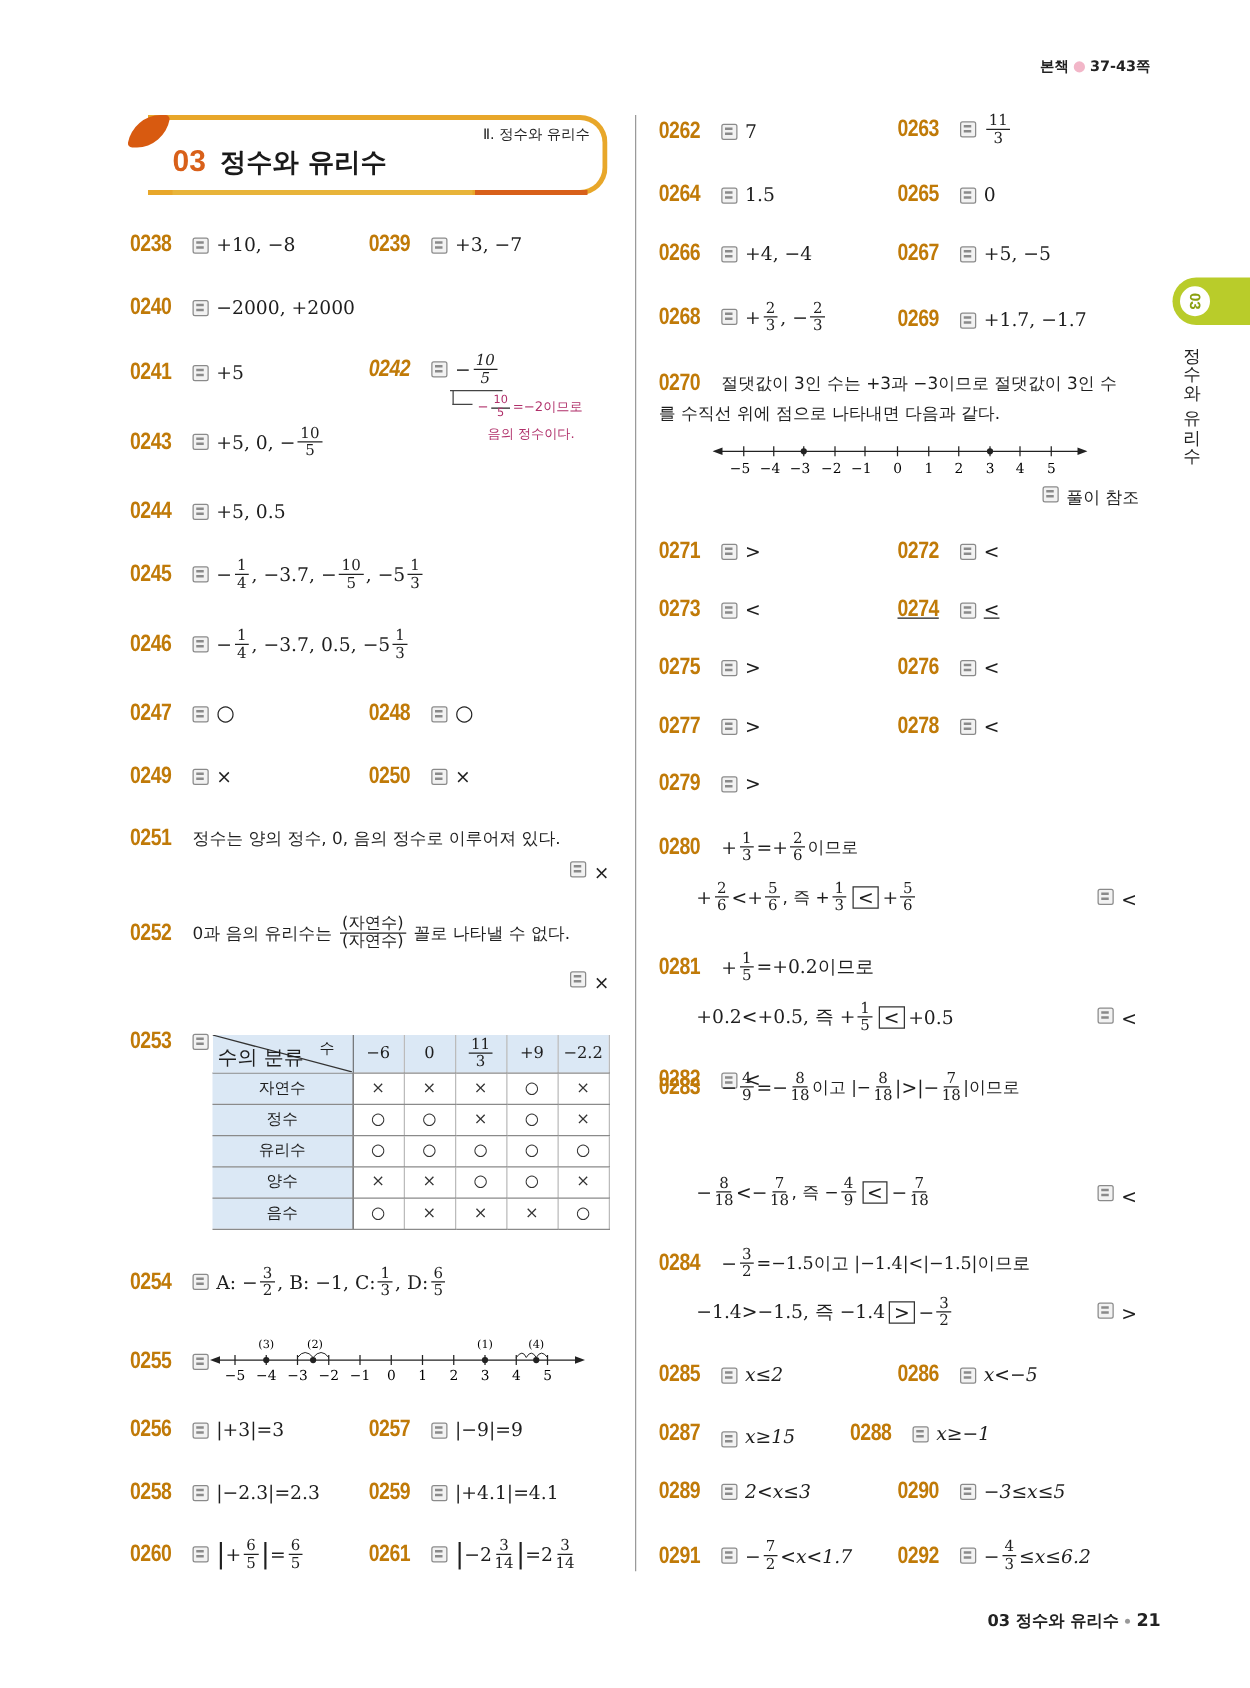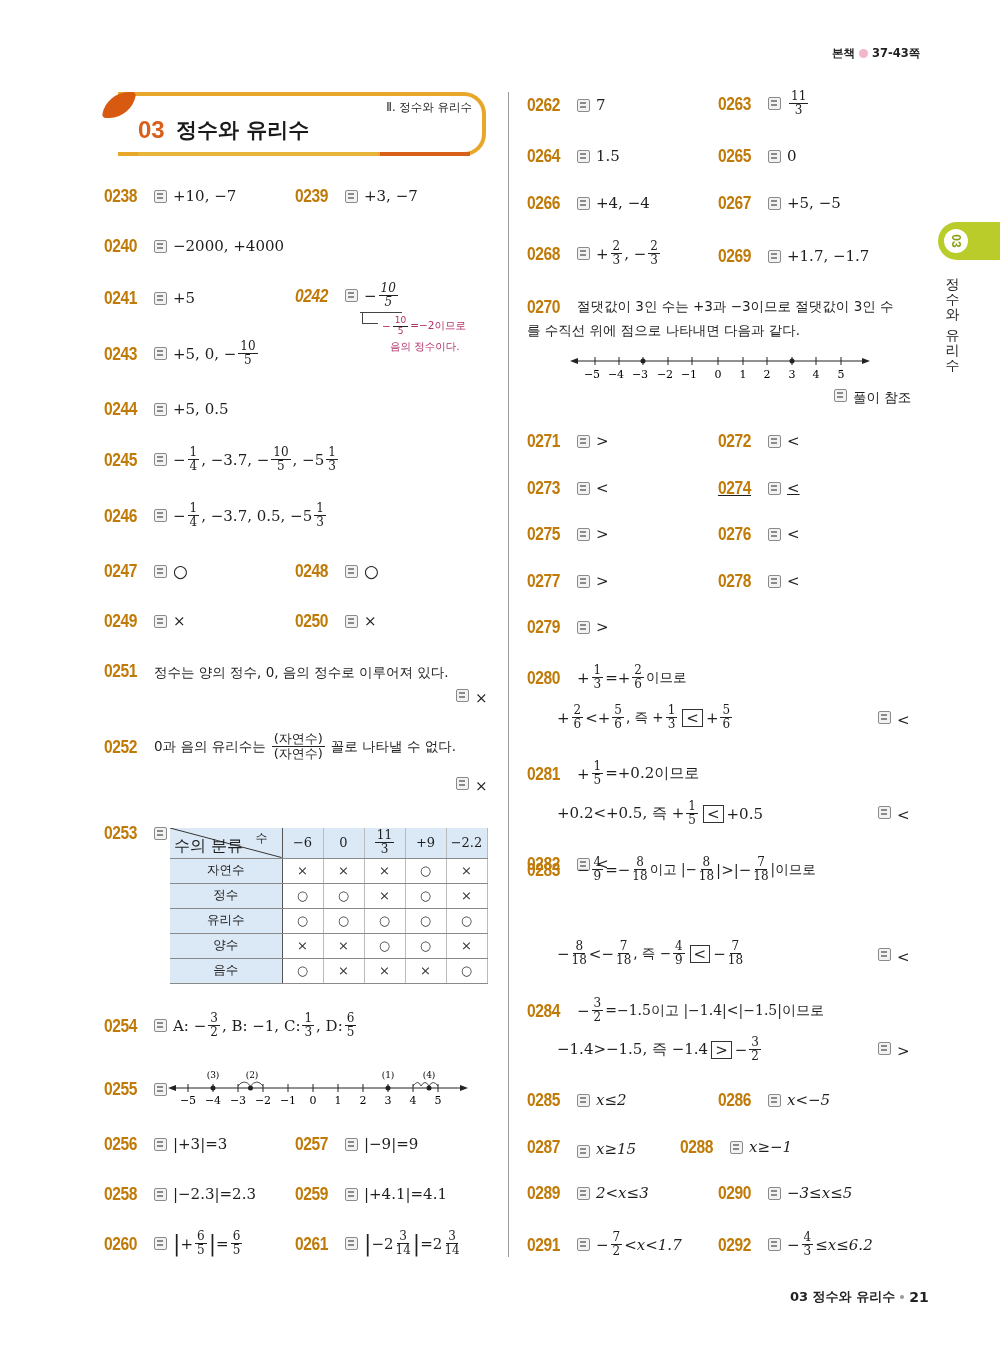--- a/index.html
+++ b/index.html
@@ -80,31 +80,31 @@
 <div class="side-tab">
   <div class="circle">03</div>
 </div>
 <div class="side-label">정수와 유리수</div>
 
 <div class="col-divider"></div>
 
 <div class="item" style="left:104px;top:185px;">
   <span class="qn">0238</span>
   <span class="ans-icon"></span>
-  <span class="val">+10, −7</span>
+  <span class="val">+10, −8</span>
 </div>
 <div class="item" style="left:295px;top:185px;">
   <span class="qn">0239</span>
   <span class="ans-icon"></span>
   <span class="val">+3, −7</span>
 </div>
 <div class="item" style="left:104px;top:235px;">
   <span class="qn">0240</span>
   <span class="ans-icon"></span>
-  <span class="val">−2000, +4000</span>
+  <span class="val">−2000, +2000</span>
 </div>
 <div class="item" style="left:104px;top:287px;">
   <span class="qn">0241</span>
   <span class="ans-icon"></span>
   <span class="val">+5</span>
 </div>
 <div class="item" style="left:295px;top:282px;font-style:italic;">
   <span class="qn">0242</span>
   <span class="ans-icon"></span>
   <span class="val">−</span>
@@ -187,21 +187,21 @@
   <span class="qn">0249</span>
   <span class="ans-icon"></span>
   <span class="val">×</span>
 </div>
 <div class="item" style="left:295px;top:610px;">
   <span class="qn">0250</span>
   <span class="ans-icon"></span>
   <span class="val">×</span>
 </div>
 
-<div class="item" style="left:104px;top:660px;align-items:flex-end;">
+<div class="item" style="left:104px;top:660px;">
   <span class="qn">0251</span>
   <span class="txt" style="margin-left:4px;">정수는 양의 정수, 0, 음의 정수로 이루어져 있다.</span>
 </div>
 <div class="right-ans" style="left:452px;top:689px;">
   <span class="ans-icon"></span>
   <span class="val">×</span>
 </div>
 
 <div class="item" style="left:104px;top:732px;">
   <span class="qn">0252</span>

